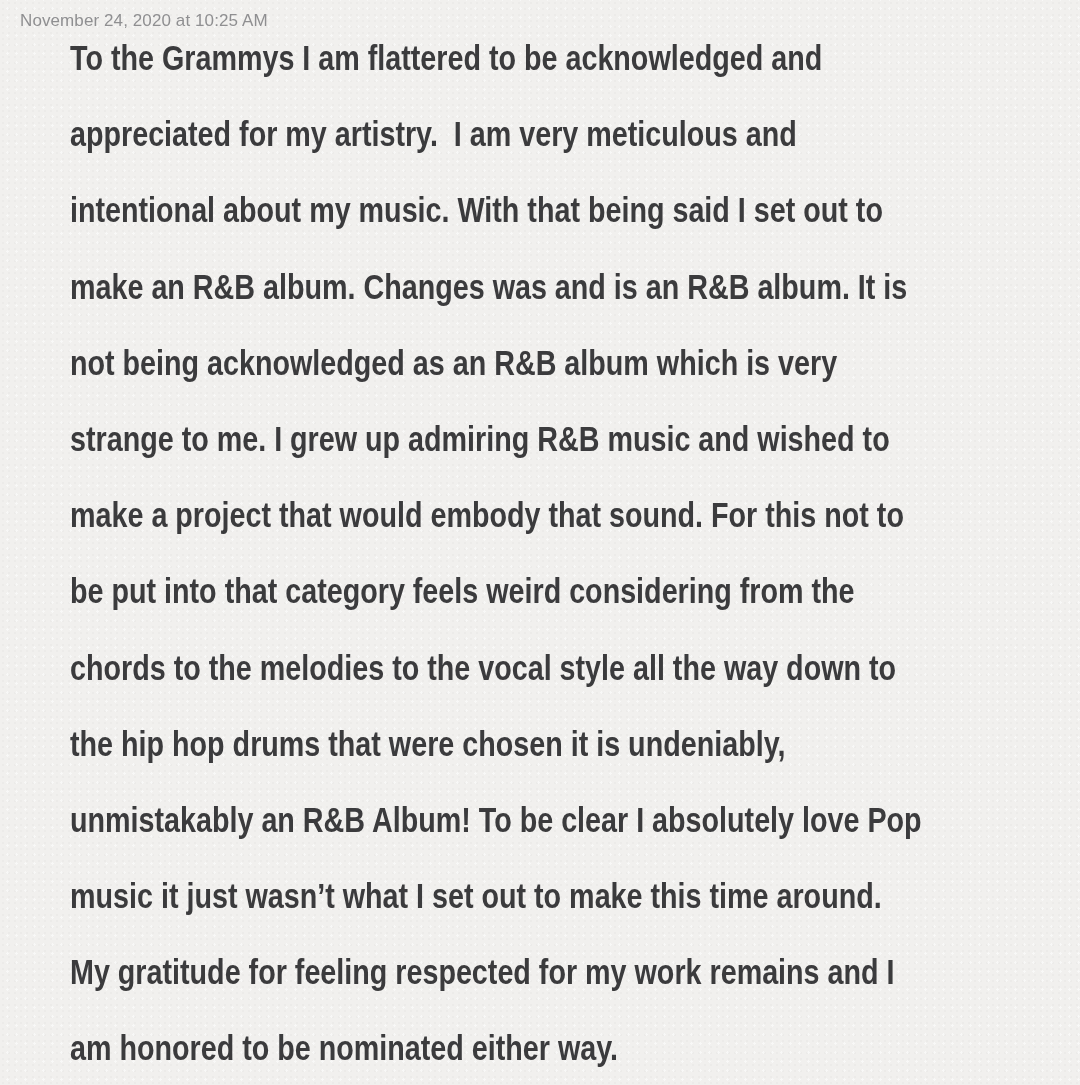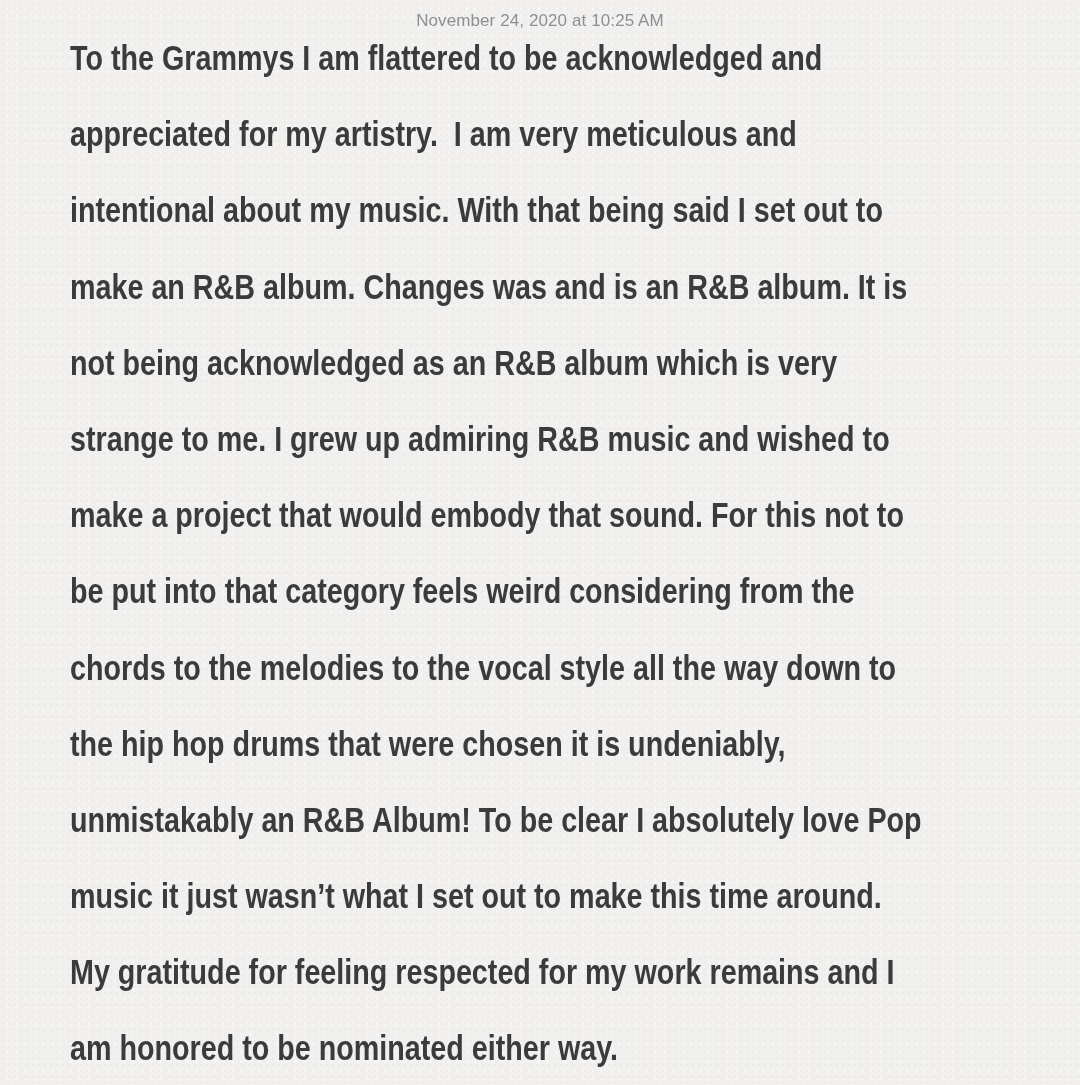--- a/index.html
+++ b/index.html
@@ -23,21 +23,20 @@
       radial-gradient(circle, rgba(255,255,255,0.5) 1px, transparent 1.4px);
     background-size: 6px 6px, 9px 9px;
     background-position: 0 0, 3px 4px;
     pointer-events: none;
   }
   .timestamp {
     position: absolute;
     top: 11px;
     left: 20px;
     width: 1040px;
-    text-align: center;
     font-size: 17px;
     font-weight: 400;
     letter-spacing: 0.1px;
     color: #8f8f91;
     white-space: pre;
   }
   .note-body {
     position: absolute;
     top: 20px;
     left: 70px;

